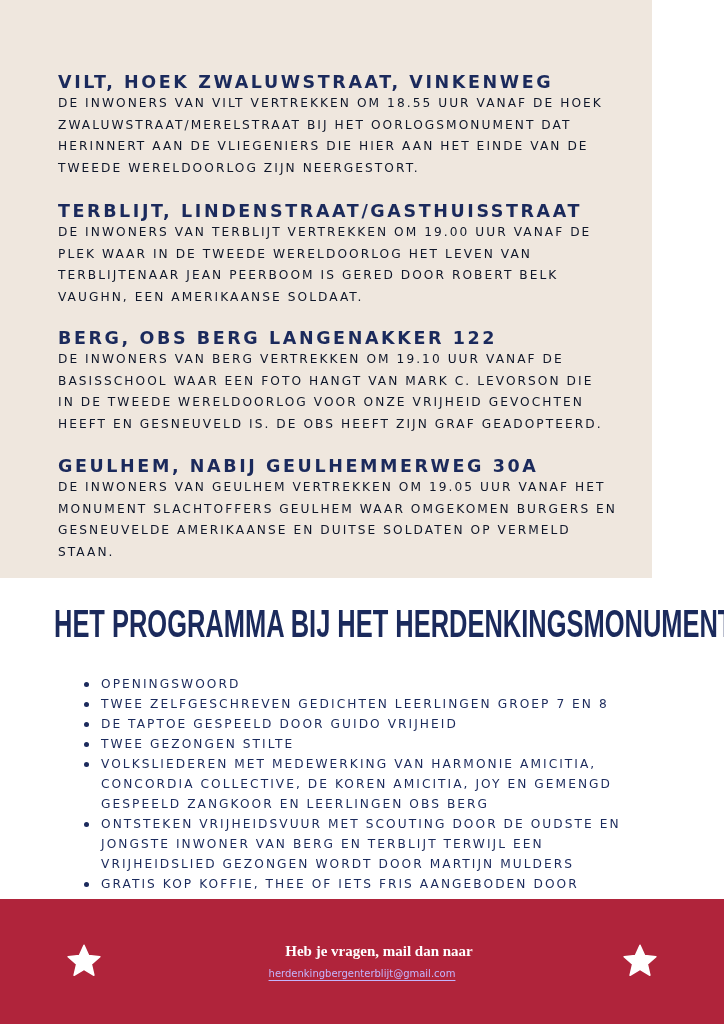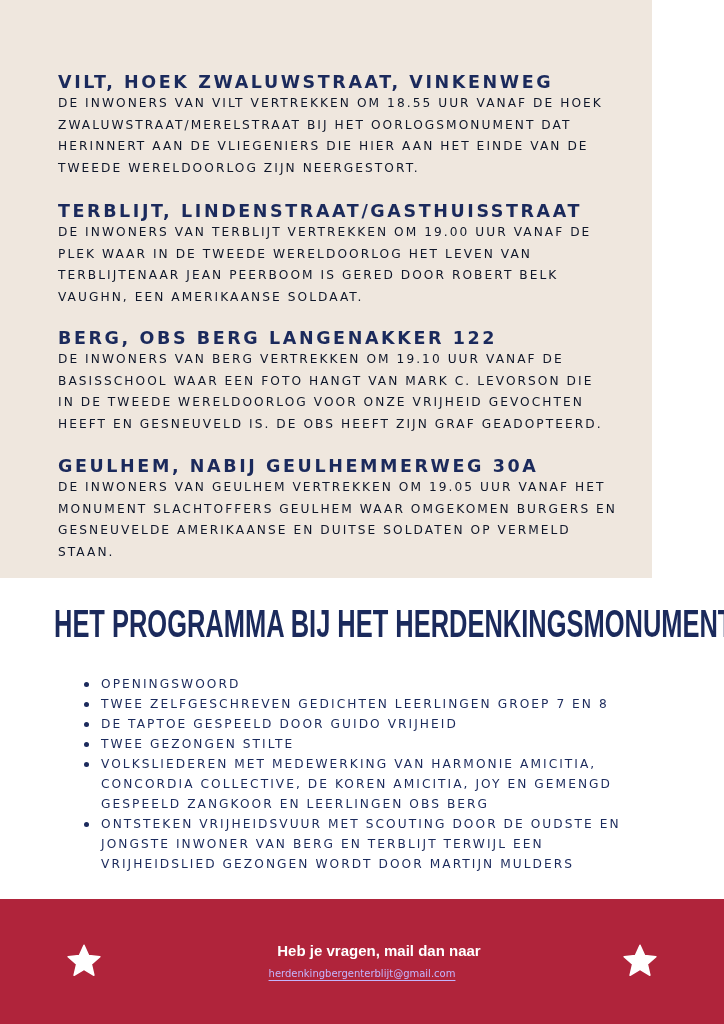--- a/index.html
+++ b/index.html
@@ -116,21 +116,21 @@
   .footer-text {
     position: absolute;
     left: 0;
     width: 724px;
     top: 41px;
     text-align: center;
     color: #ffffff;
   }
   .footer-question {
     display: block;
-    font-family: Liberation Sans, sans-serif;
+    font-family: Liberation Serif, serif;
     font-weight: bold;
     font-size: 15px;
     line-height: 22px;
     padding-left: 34px;
   }
   .footer-email {
     display: inline-block;
     font-family: "DejaVu Sans", sans-serif;
     font-weight: normal;
     font-size: 10px;
@@ -206,20 +206,24 @@
   <li class="program-item">
     <span class="program-line">VOLKSLIEDEREN MET MEDEWERKING VAN HARMONIE AMICITIA,</span>
     <span class="program-line">CONCORDIA COLLECTIVE, DE KOREN AMICITIA, JOY EN GEMENGD</span>
     <span class="program-line">GESPEELD ZANGKOOR EN LEERLINGEN OBS BERG</span>
   </li>
   <li class="program-item">
     <span class="program-line">ONTSTEKEN VRIJHEIDSVUUR MET SCOUTING DOOR DE OUDSTE EN</span>
     <span class="program-line">JONGSTE INWONER VAN BERG EN TERBLIJT TERWIJL EEN</span>
     <span class="program-line">VRIJHEIDSLIED GEZONGEN WORDT DOOR MARTIJN MULDERS</span>
   </li>
+  <li class="program-item">
+    <span class="program-line">GRATIS KOP KOFFIE, THEE OF IETS FRIS AANGEBODEN DOOR</span>
+    <span class="program-line">KERNOVERLEG BERG EN TERBLIJT</span>
+  </li>
 </ul>
 
 <div class="footer">
   <svg class="star left" viewBox="0 0 24 24">
     <path d="M12 1.5 L15.1 8.4 L22.6 9.1 L16.9 14.1 L18.6 21.5 L12 17.6 L5.4 21.5 L7.1 14.1 L1.4 9.1 L8.9 8.4 Z" fill="#ffffff" stroke="#ffffff" stroke-width="1" stroke-linejoin="round"></path>
   </svg>
   <div class="footer-text">
     <span class="footer-question">Heb je vragen, mail dan naar</span>
     <a class="footer-email">herdenkingbergenterblijt@gmail.com</a>
   </div>

